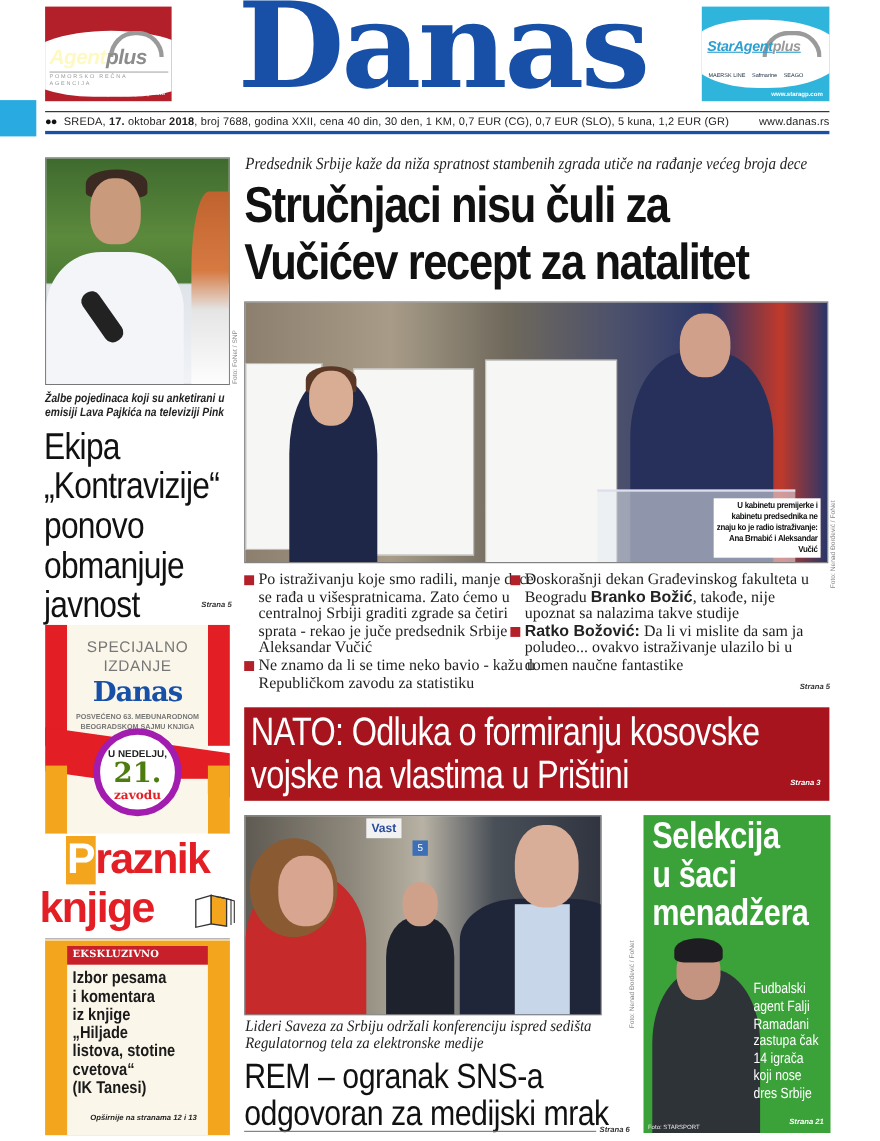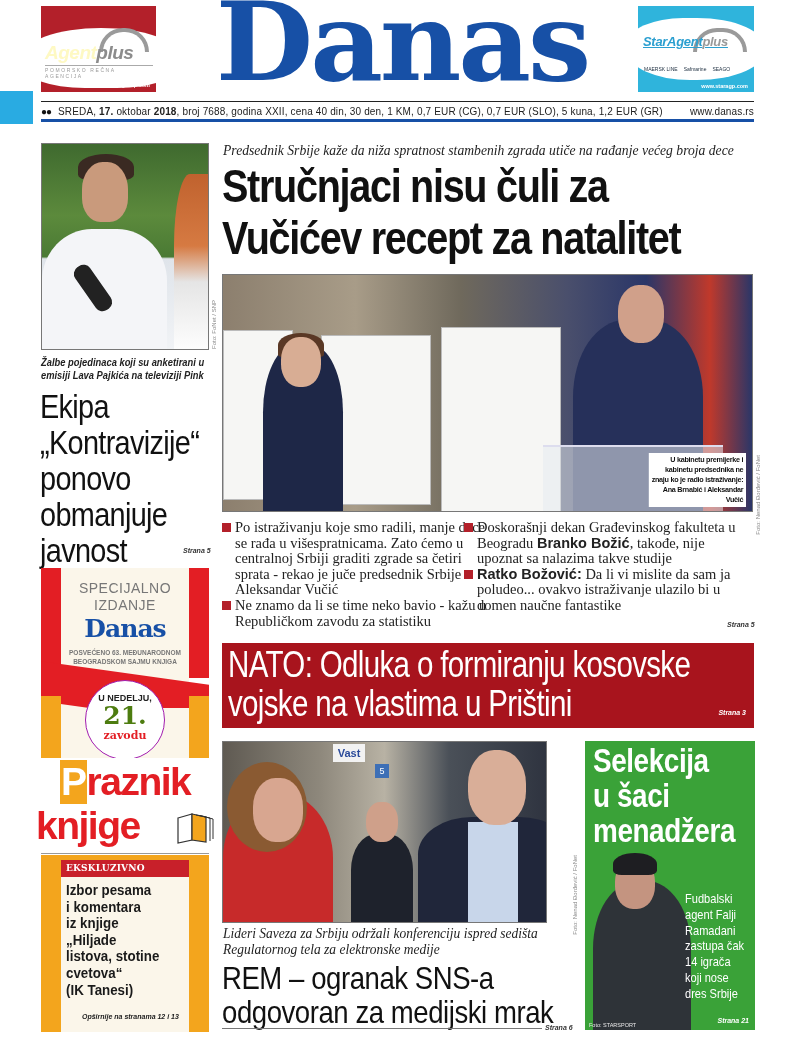--- a/index.html
+++ b/index.html
@@ -97,21 +97,21 @@
   .promo .red-l { position: absolute; left: 0; top: 0; width: 20px; height: 110px; background: #e31e24; }
   .promo .red-r { position: absolute; right: 0; top: 0; width: 20px; height: 110px; background: #e31e24; }
   .promo .inner { position: absolute; left: 20px; top: 0; width: 128px; height: 150px; background: #fbf6ea; }
   .promo .band { position: absolute; left: 0; top: 105px; width: 168px; height: 40px; background: #e31e24; transform: skewY(8deg); }
   .promo .orange-l { position: absolute; left: 0; top: 128px; width: 20px; height: 62px; background: #f3a51d; }
   .promo .orange-r { position: absolute; right: 0; top: 128px; width: 20px; height: 62px; background: #f3a51d; }
   .promo .bottom { position: absolute; left: 20px; top: 140px; width: 128px; height: 50px; background: #fbf6ea; }
   .promo .spec { position: absolute; left: 20px; top: 12px; width: 128px; text-align: center; font-size: 14px; line-height: 17px; color: #777; letter-spacing: 0.5px; }
   .promo .mini-logo { position: absolute; left: 20px; top: 46px; width: 128px; text-align: center; font-family: "DejaVu Serif", serif; font-weight: bold; font-size: 25px; color: #1750a6; letter-spacing: -1px; }
   .promo .dedic { position: absolute; left: 20px; top: 80px; width: 128px; text-align: center; font-size: 6.5px; line-height: 9px; font-weight: bold; color: #777; }
-  .promo .circle { position: absolute; left: 44px; top: 112px; width: 80px; height: 80px; border-radius: 50%; background: #fff; border: 1px solid #a21caf; text-align: center; }
+  .promo .circle { position: absolute; left: 44px; top: 94px; width: 80px; height: 80px; border-radius: 50%; background: #fff; border: 6px solid #a21caf; text-align: center; }
   .promo .circle .c1 { display: block; margin-top: 12px; font-size: 9px; font-weight: bold; color: #222; }
   .promo .circle .c2 { display: block; font-family: "DejaVu Serif", serif; font-size: 25px; font-weight: bold; color: #4d7c0f; line-height: 26px; }
   .promo .circle .c3 { display: block; font-family: "DejaVu Serif", serif; font-size: 11px; font-weight: bold; color: #e31e24; }
 
   .praznik { position: absolute; left: 36px; top: 760px; width: 180px; height: 95px; }
   .praznik .w1 { position: absolute; left: 3px; top: 0; font-size: 39px; font-weight: bold; color: #e31e24; letter-spacing: -1.5px; line-height: 44px; margin-left: 21px; }
   .praznik .w1 .P { display: inline-block; background: #f3a51d; color: #fff; padding: 0 1px; }
   .praznik .w2 { position: absolute; left: 0; top: 44px; font-size: 39px; font-weight: bold; color: #e31e24; letter-spacing: -1.5px; line-height: 44px; }
   .praznik .book { position: absolute; left: 140px; top: 52px; width: 38px; height: 32px; }
   .praznik-rule { position: absolute; left: 41px; top: 853px; width: 168px; height: 1px; background: #999; }

